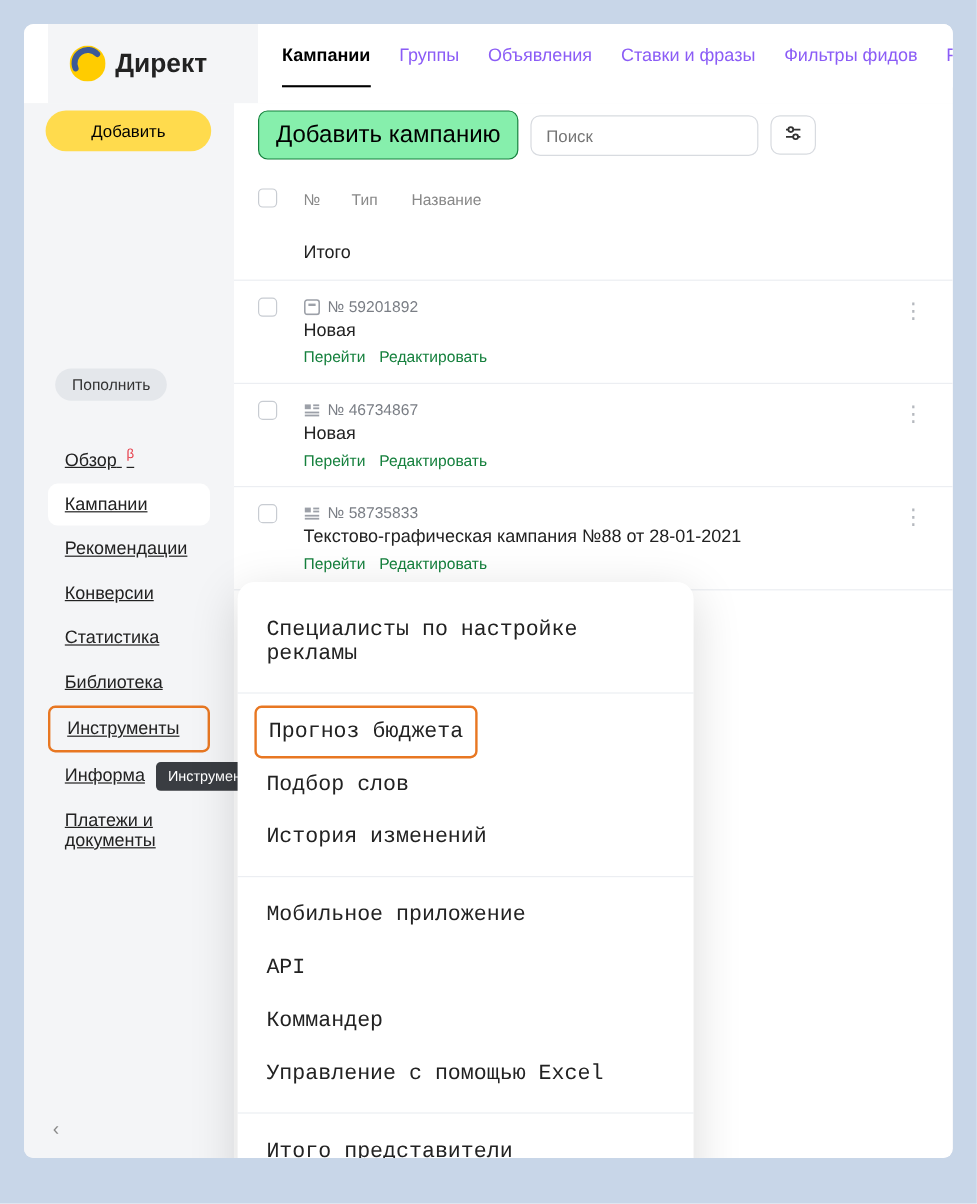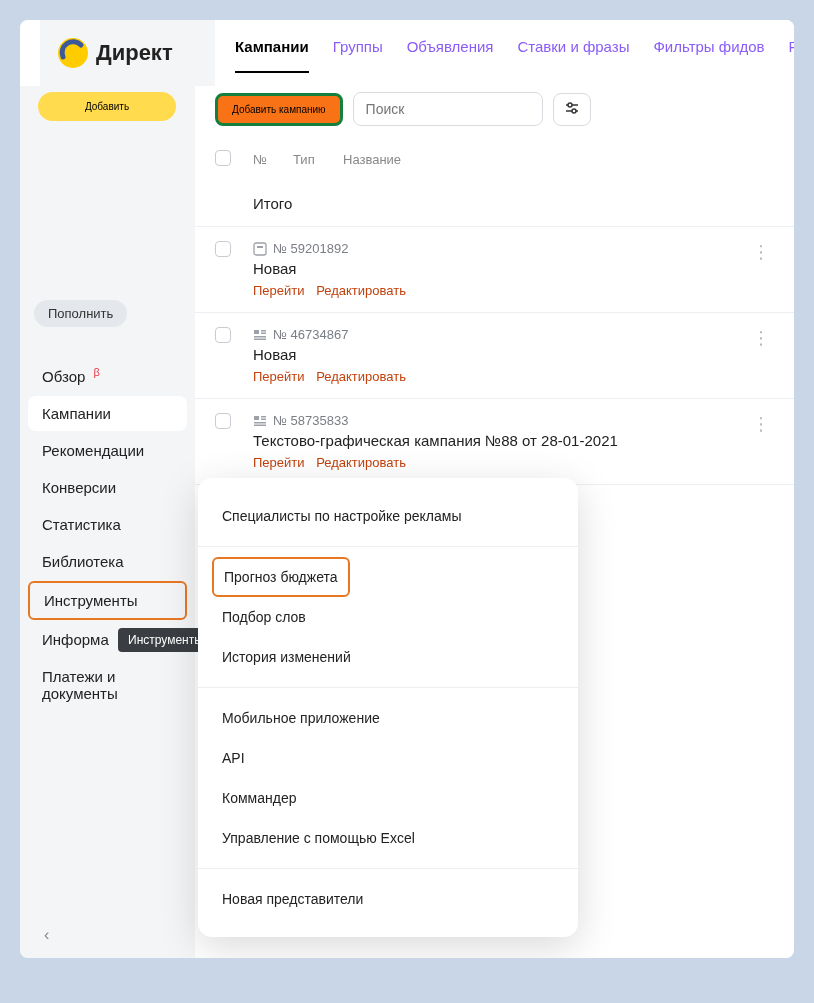--- a/index.html
+++ b/index.html
@@ -69,38 +69,38 @@
   width: 175px;
   padding: 6px 18px 12px 18px;
   background: #f4f5f7;
 }
 .add-btn {
   width: 138px;
   background: #ffdb4d;
   border: none;
   border-radius: 18px;
   padding: 9px 0;
-  font-size: 10px;
+  font-size: 14px;
   font-weight: 500;
   cursor: pointer;
 }
 .action-bar {
   flex: 1;
   background: #fff;
   padding: 6px 20px 12px 20px;
   display: flex;
   gap: 10px;
   align-items: center;
 }
 .add-campaign-btn {
-  border: 3px solid #15803d;
+  border: 1px solid #15803d;
   border-radius: 8px;
   padding: 8px 14px;
-  background: #f97316;
-  font-size: 10px;
+  background: #86efac;
+  font-size: 20px;
   cursor: pointer;
 }
 .search-input {
   border: 1px solid #d8dbe0;
   border-radius: 8px;
   padding: 8px 12px;
   font-size: 14px;
   width: 190px;
 }
 .filter-btn {
@@ -112,23 +112,24 @@
   display: flex;
   align-items: center;
   justify-content: center;
 }
 .content {
   display: flex;
   position: relative;
 }
 .sidebar {
   width: 175px;
-  padding: 12px 8px;
+  padding: 12px 20px;
   background: #f4f5f7;
   position: relative;
+  text-decoration: underline;
 }
 .spacer { height: 150px; }
 .topup-btn {
   background: #e4e7eb;
   border: none;
   border-radius: 14px;
   padding: 6px 14px;
   font-size: 13px;
   color: #333;
   margin-bottom: 30px;
@@ -231,21 +232,21 @@
   display: inline-flex;
   align-items: center;
   justify-content: center;
 }
 .campaign-title {
   font-size: 15px;
   margin-bottom: 6px;
 }
 .campaign-actions {
   font-size: 13px;
-  color: #c2410c;
+  color: #15803d;
 }
 .campaign-actions span { cursor: pointer; margin-right: 8px; }
 .more-icon {
   color: #b5b8be;
   font-size: 18px;
   cursor: pointer;
   padding: 0 4px;
 }
 .popup {
   position: absolute;
@@ -253,22 +254,23 @@
   top: 340px;
   width: 380px;
   background: #fff;
   border-radius: 14px;
   box-shadow: 0 10px 40px rgba(0,0,0,0.15);
   padding: 18px 0;
   z-index: 10;
 }
 .popup-item {
   padding: 12px 24px;
-  font-size: 14px;
-  cursor: pointer;
+  font-size: 18px;
+  cursor: pointer;
+  font-family: Liberation Mono, monospace;
 }
 .popup-item.boxed {
   border: 2px solid #e87722;
   border-radius: 6px;
   margin: 0 14px;
   padding: 10px 10px;
   display: inline-block;
 }
 .popup-divider {
   height: 1px;
@@ -445,17 +447,17 @@
       <div class="popup-divider"></div>
       <div><span class="popup-item boxed">Прогноз бюджета</span></div>
       <div class="popup-item">Подбор слов</div>
       <div class="popup-item">История изменений</div>
       <div class="popup-divider"></div>
       <div class="popup-item">Мобильное приложение</div>
       <div class="popup-item">API</div>
       <div class="popup-item">Коммандер</div>
       <div class="popup-item">Управление с помощью Excel</div>
       <div class="popup-divider"></div>
-      <div class="popup-item">Новая представители</div>
+      <div class="popup-item">Итого представители</div>
     </div>
 
   </div>
 </div>
 
 </body></html>

